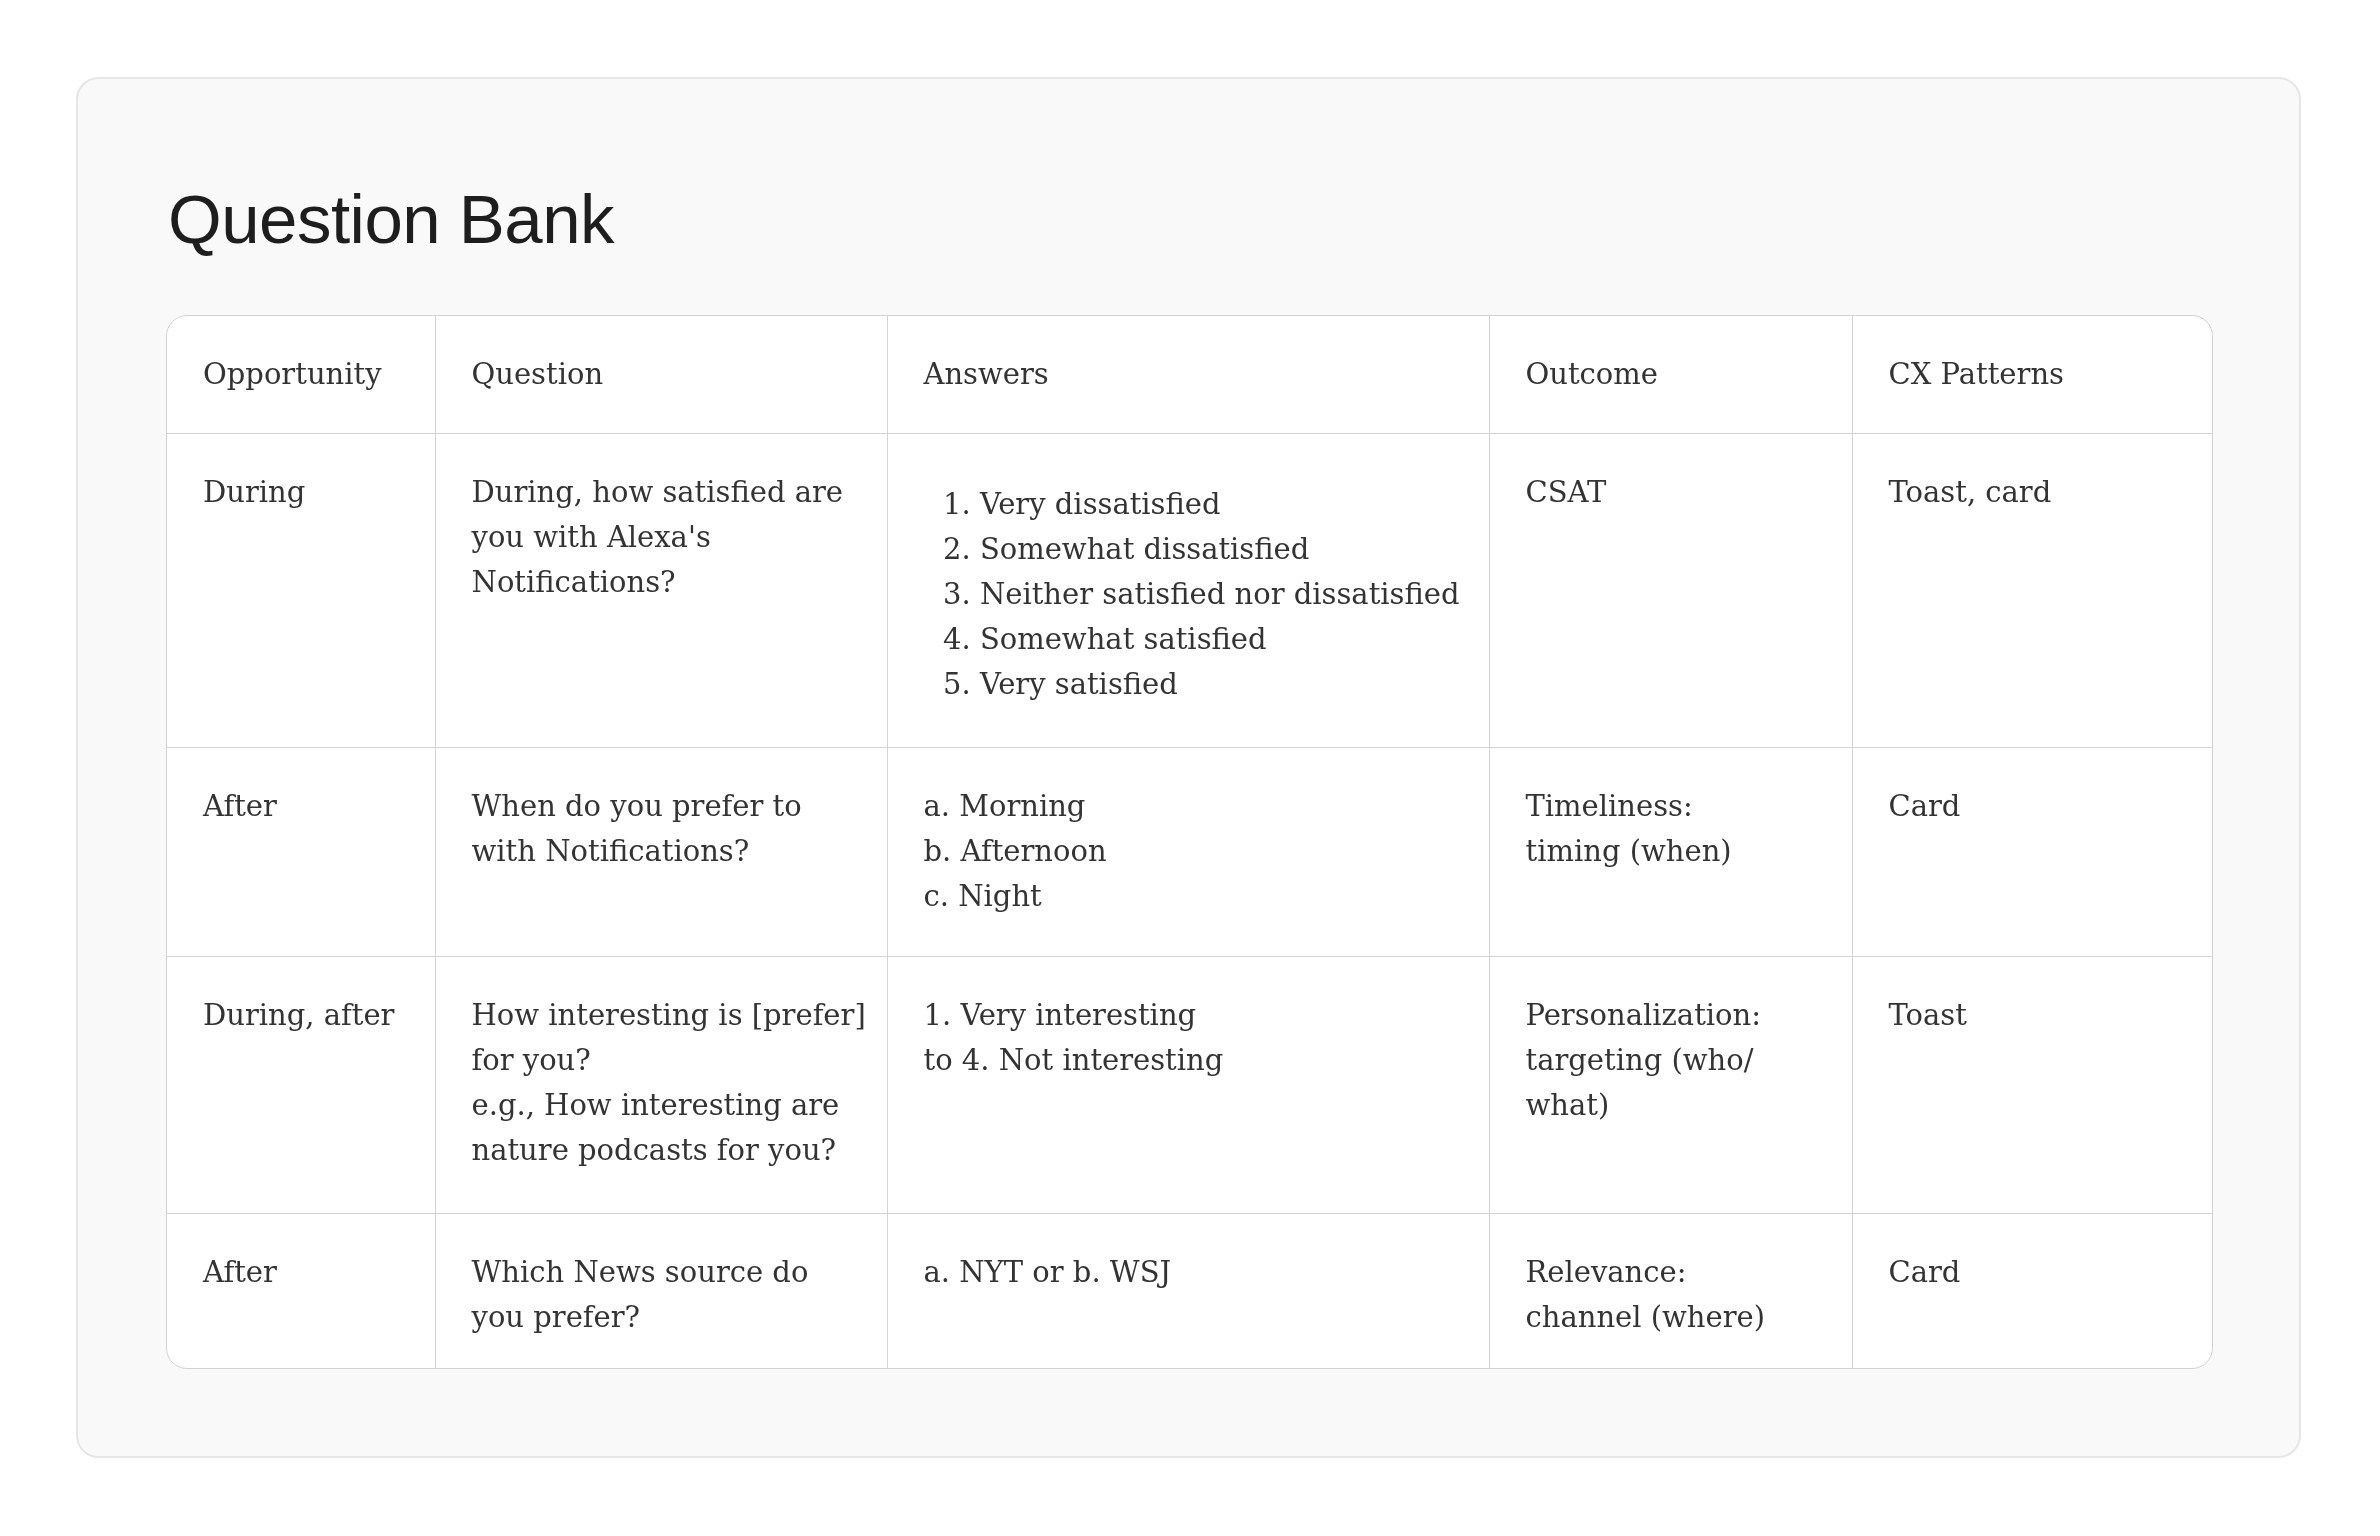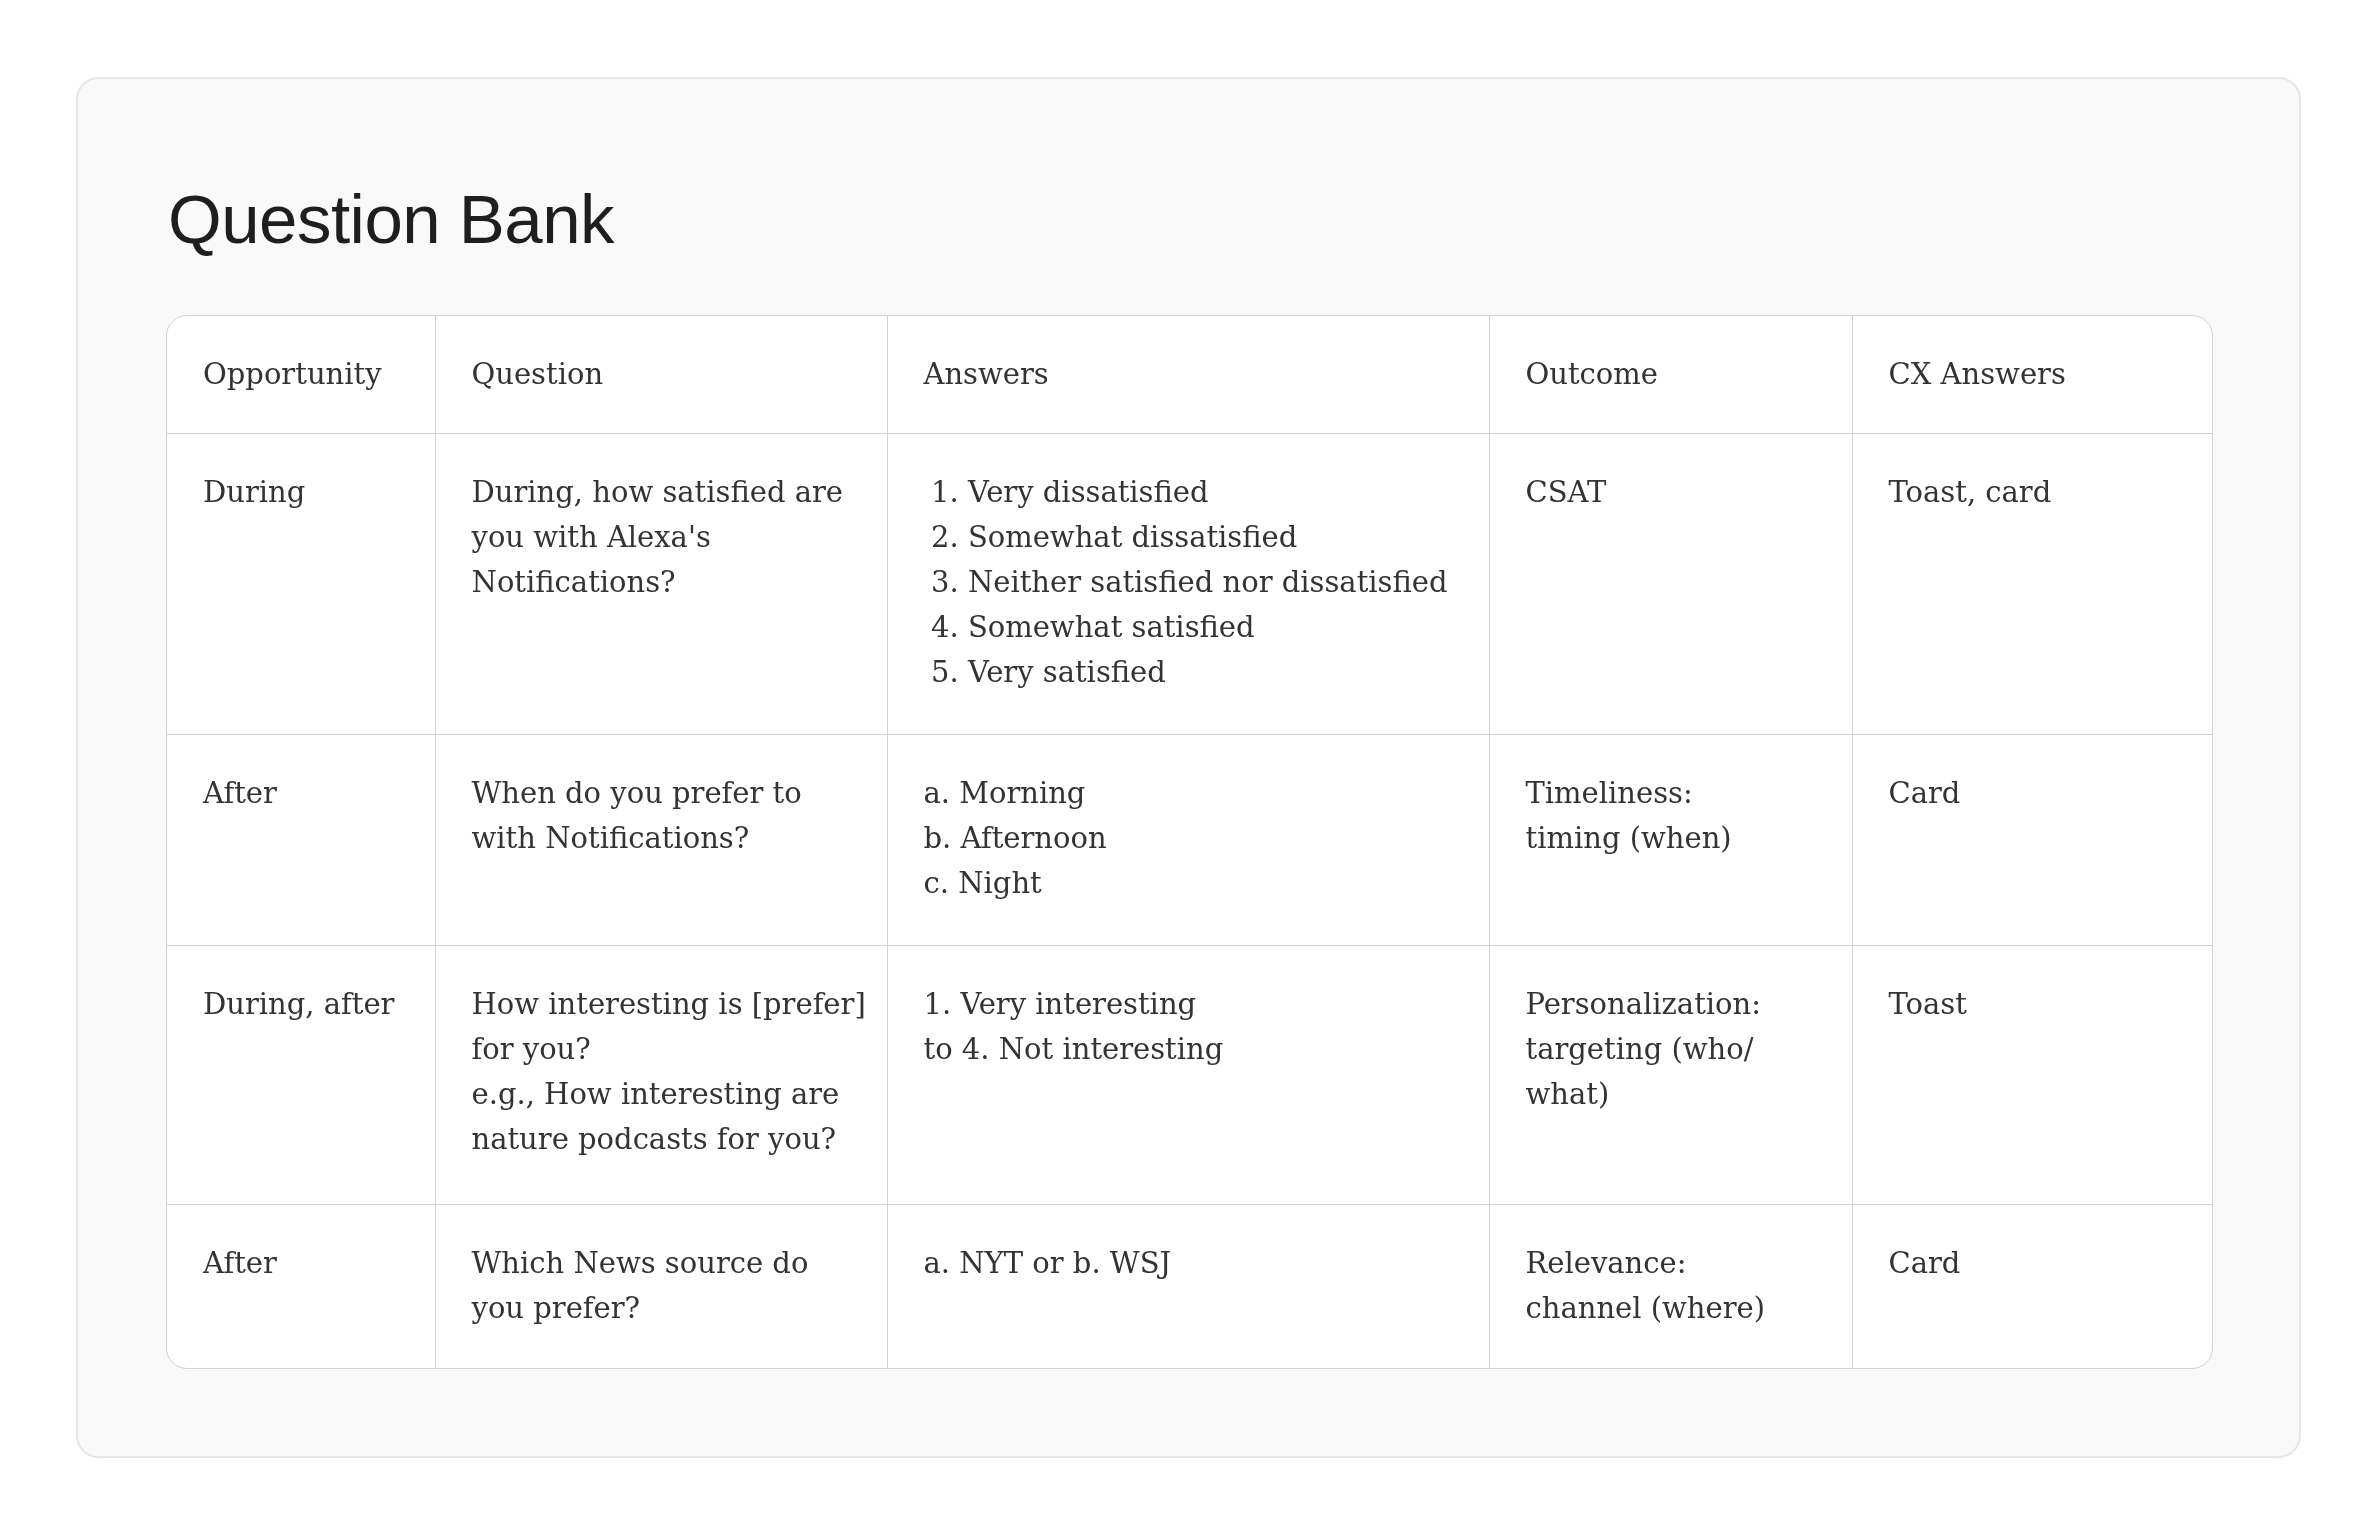--- a/index.html
+++ b/index.html
@@ -78,21 +78,21 @@
     padding-top: 0;
     padding-bottom: 0;
     height: 117px;
   }
   tr.r1 td { height: 299px; box-sizing: border-box; }
   tr.r2 td { height: 209px; box-sizing: border-box; }
   tr.r3 td { height: 257px; box-sizing: border-box; }
   tr.r4 td { height: 162px; box-sizing: border-box; }
   .line { display: block; white-space: nowrap; }
   ol.answers {
-    margin: 0;
+    margin: 12px;
     padding: 0 0 0 7.5px;
     list-style: none;
   }
   ol.answers li {
     display: block;
     white-space: nowrap;
   }
 </style>
 </head>
 <body>
@@ -108,21 +108,21 @@
           <col class="c3">
           <col class="c4">
           <col class="c5">
       </colgroup>
       <thead>
         <tr>
           <th>Opportunity</th>
           <th>Question</th>
           <th>Answers</th>
           <th>Outcome</th>
-          <th>CX Answers</th>
+          <th>CX Patterns</th>
         </tr>
       </thead>
       <tbody>
 
         <tr class="r1">
           <td>During</td>
           <td>
             <span class="line">During, how satisfied are</span>
             <span class="line">you with Alexa's</span>
             <span class="line">Notifications?</span>

